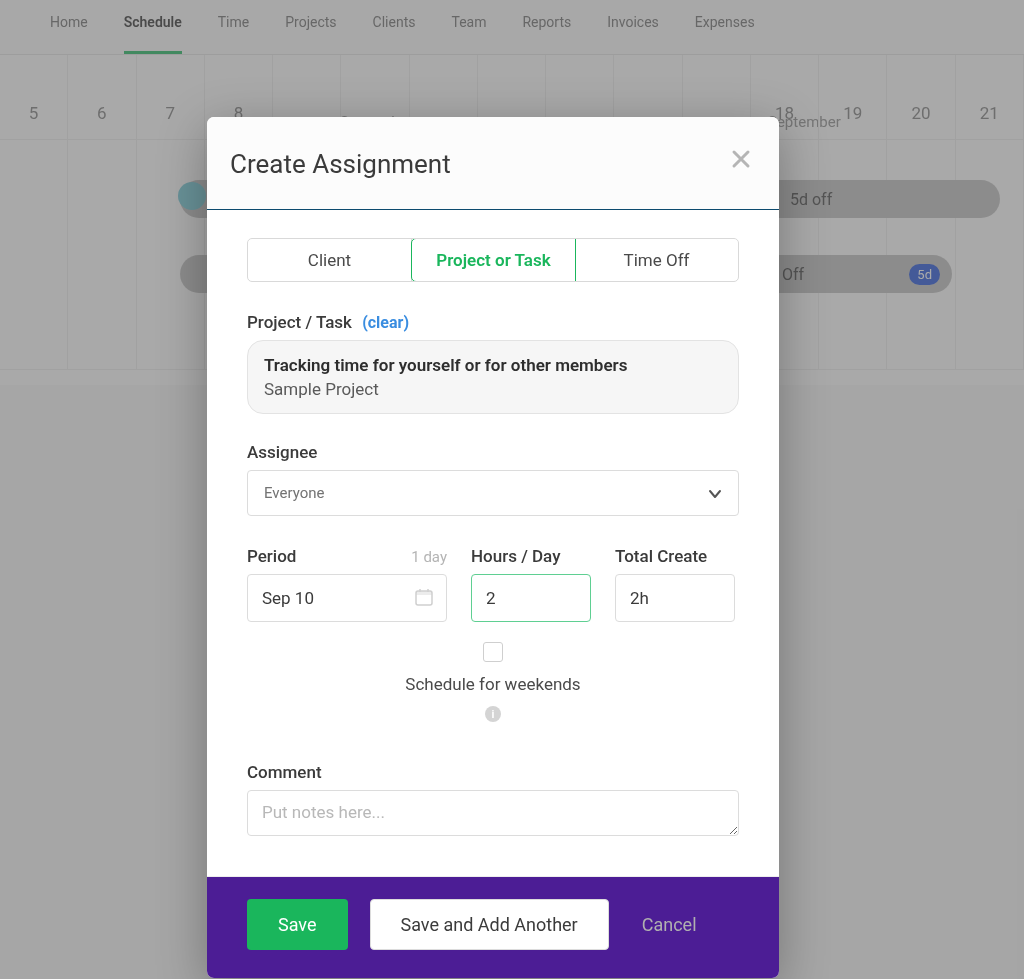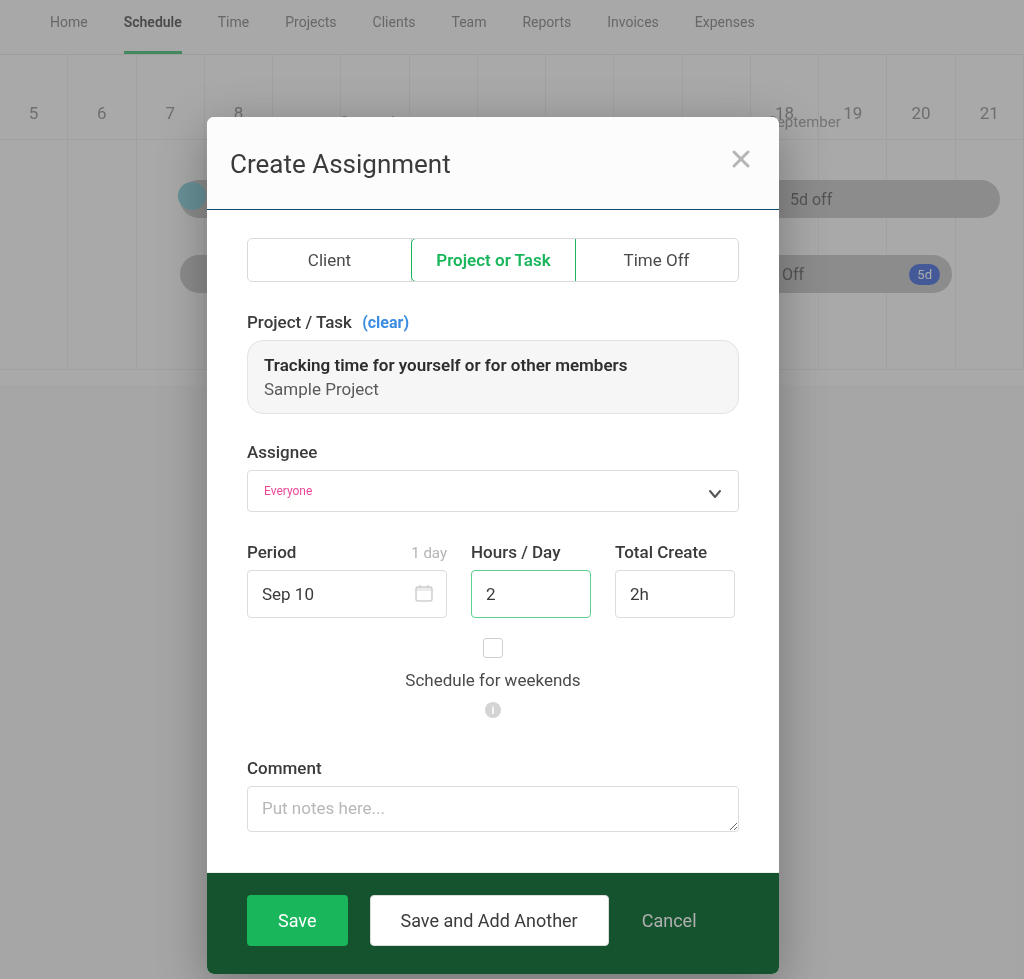--- a/index.html
+++ b/index.html
@@ -152,22 +152,22 @@
     border-radius:16px;
     padding: 14px 16px;
     margin-bottom: 28px;
   }
   .project-line1 { font-size:17px; color:#2e2e2e; font-weight:600; }
   .project-line2 { font-size:17px; color:#5a5a5a; margin-top:4px;}
   .select-box {
     border:1px solid #dcdcdc;
     border-radius:4px;
     padding: 13px 16px;
-    font-size:12px;
-    color:#ec4899;
+    font-size:15px;
+    color:#737373;
     position:relative;
     cursor:pointer;
     margin-bottom: 30px;
   }
   .chev {
     position:absolute; right:16px; top:16px;
     color:#555;
   }
   .row-fields { display:flex; gap: 24px; margin-bottom: 20px;}
   .col-field { flex:1; }
@@ -208,21 +208,21 @@
     resize: both;
     height: 46px;
   }
   .textarea::placeholder { color:#b8b8b8; }
   .modal-foot {
     border-top:1px solid #eee;
     padding: 22px 40px 28px;
     display:flex;
     gap: 22px;
     align-items:center;
-    background:#14532d;
+    background:#4c1d95;
   }
   .btn {
     border-radius:4px;
     padding: 14px 30px;
     font-size:18px;
     cursor:pointer;
     border:1px solid transparent;
   }
   .btn-primary { background:#1ab65c; color:#fff; }
   .btn-secondary { background:#fff; border-color:#dcdcdc; color:#3b3b3b; }

